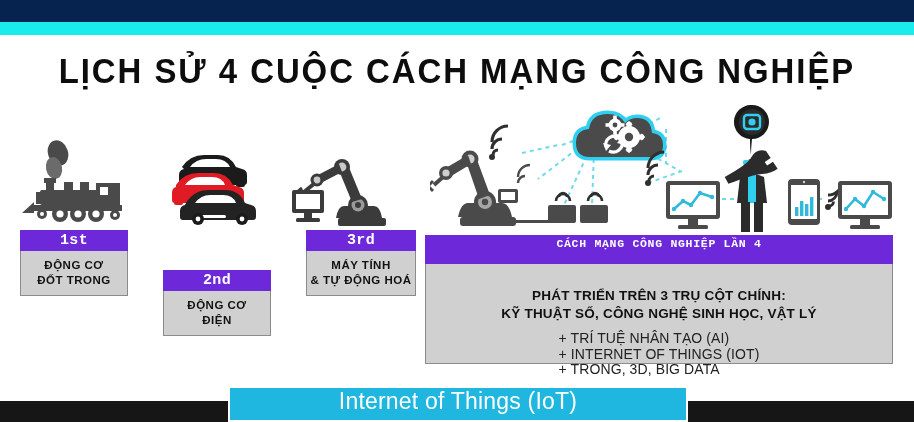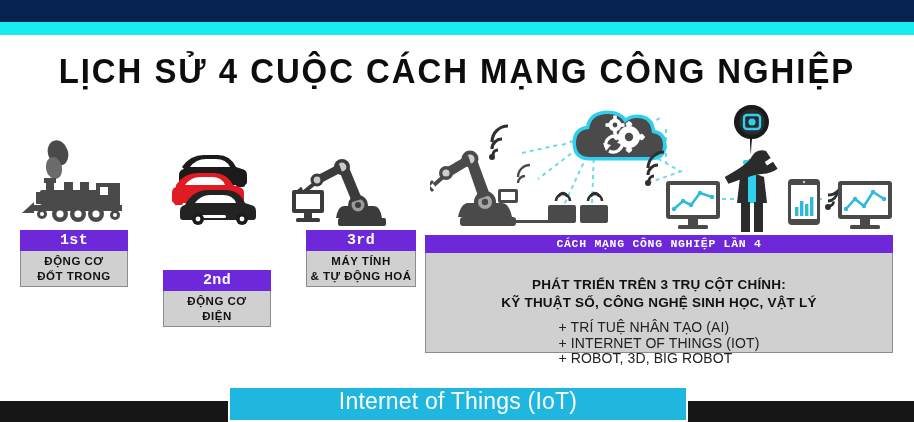--- a/index.html
+++ b/index.html
@@ -19,29 +19,29 @@
   
   .era-box{position:absolute;box-sizing:border-box;}
   .era-head{background:#6d28d9;color:#fff;text-align:center;font-weight:bold;
       letter-spacing:.4px;box-sizing:border-box;font-family:Liberation Mono, monospace;}
   .era-body{background:#d0d0d0;border:1px solid #8c8c8c;border-top:none;
       box-sizing:border-box;display:flex;flex-direction:column;align-items:center;
       justify-content:center;text-align:center;color:#111;font-weight:bold;}
 
   .era-small{width:108px;}
   .era-small .era-head{height:21px;line-height:21px;font-size:15px;}
-  .era-small .era-body{height:36px;font-size:11.5px;line-height:15px;letter-spacing:.5px;}
+  .era-small .era-body{height:45px;font-size:11.5px;line-height:15px;letter-spacing:.5px;}
 
   #era-1{left:20px;top:230px;}
   #era-2{left:163px;top:230px;margin-top:40px;}
   #era-3{left:306px;top:230px;width:110px;}
 
   
   #era-4{left:425px;top:235px;width:468px;}
-  #era-4 .era-head{height:18px;line-height:18px;font-size:11.5px;letter-spacing:.7px;}
+  #era-4 .era-head{height:29px;line-height:18px;font-size:11.5px;letter-spacing:.7px;}
   #era-4 .era-body{height:100px;justify-content:flex-start;padding-top:23px;}
   #era4-pillars{font-size:13.5px;line-height:17.5px;font-weight:bold;letter-spacing:.2px;color:#111;}
   #era4-bullets{margin-top:9px;font-weight:normal;font-size:14px;line-height:15.5px;
       text-align:left;color:#222;letter-spacing:.1px;}
 
   
   #bottom-black-bar{position:absolute;left:0;top:401px;width:914px;height:21px;background:#161616;}
   #iot-banner{position:absolute;left:228px;top:386px;width:460px;height:36px;
       background:#1fb6e0;border:2px solid #ffffff;box-sizing:border-box;
       display:flex;align-items:flex-start;justify-content:center;}
@@ -351,21 +351,21 @@
 <div class="era-box" id="era-4">
   <div class="era-head">CÁCH MẠNG CÔNG NGHIỆP LẦN 4</div>
   <div class="era-body">
     <div id="era4-pillars">
       <div>PHÁT TRIỂN TRÊN 3 TRỤ CỘT CHÍNH:</div>
       <div>KỸ THUẬT SỐ, CÔNG NGHỆ SINH HỌC, VẬT LÝ</div>
     </div>
     <div id="era4-bullets">
       <div>+ TRÍ TUỆ NHÂN TẠO (AI)</div>
       <div>+ INTERNET OF THINGS (IOT)</div>
-      <div>+ ROBOT, 3D, BIG ROBOT</div>
+      <div>+ TRONG, 3D, BIG DATA</div>
     </div>
   </div>
 </div>
 
 <div id="bottom-black-bar"></div>
 <div id="iot-banner">
   <span id="iot-banner-label">Internet of Things (IoT)</span>
 </div>
 
 </body></html>

